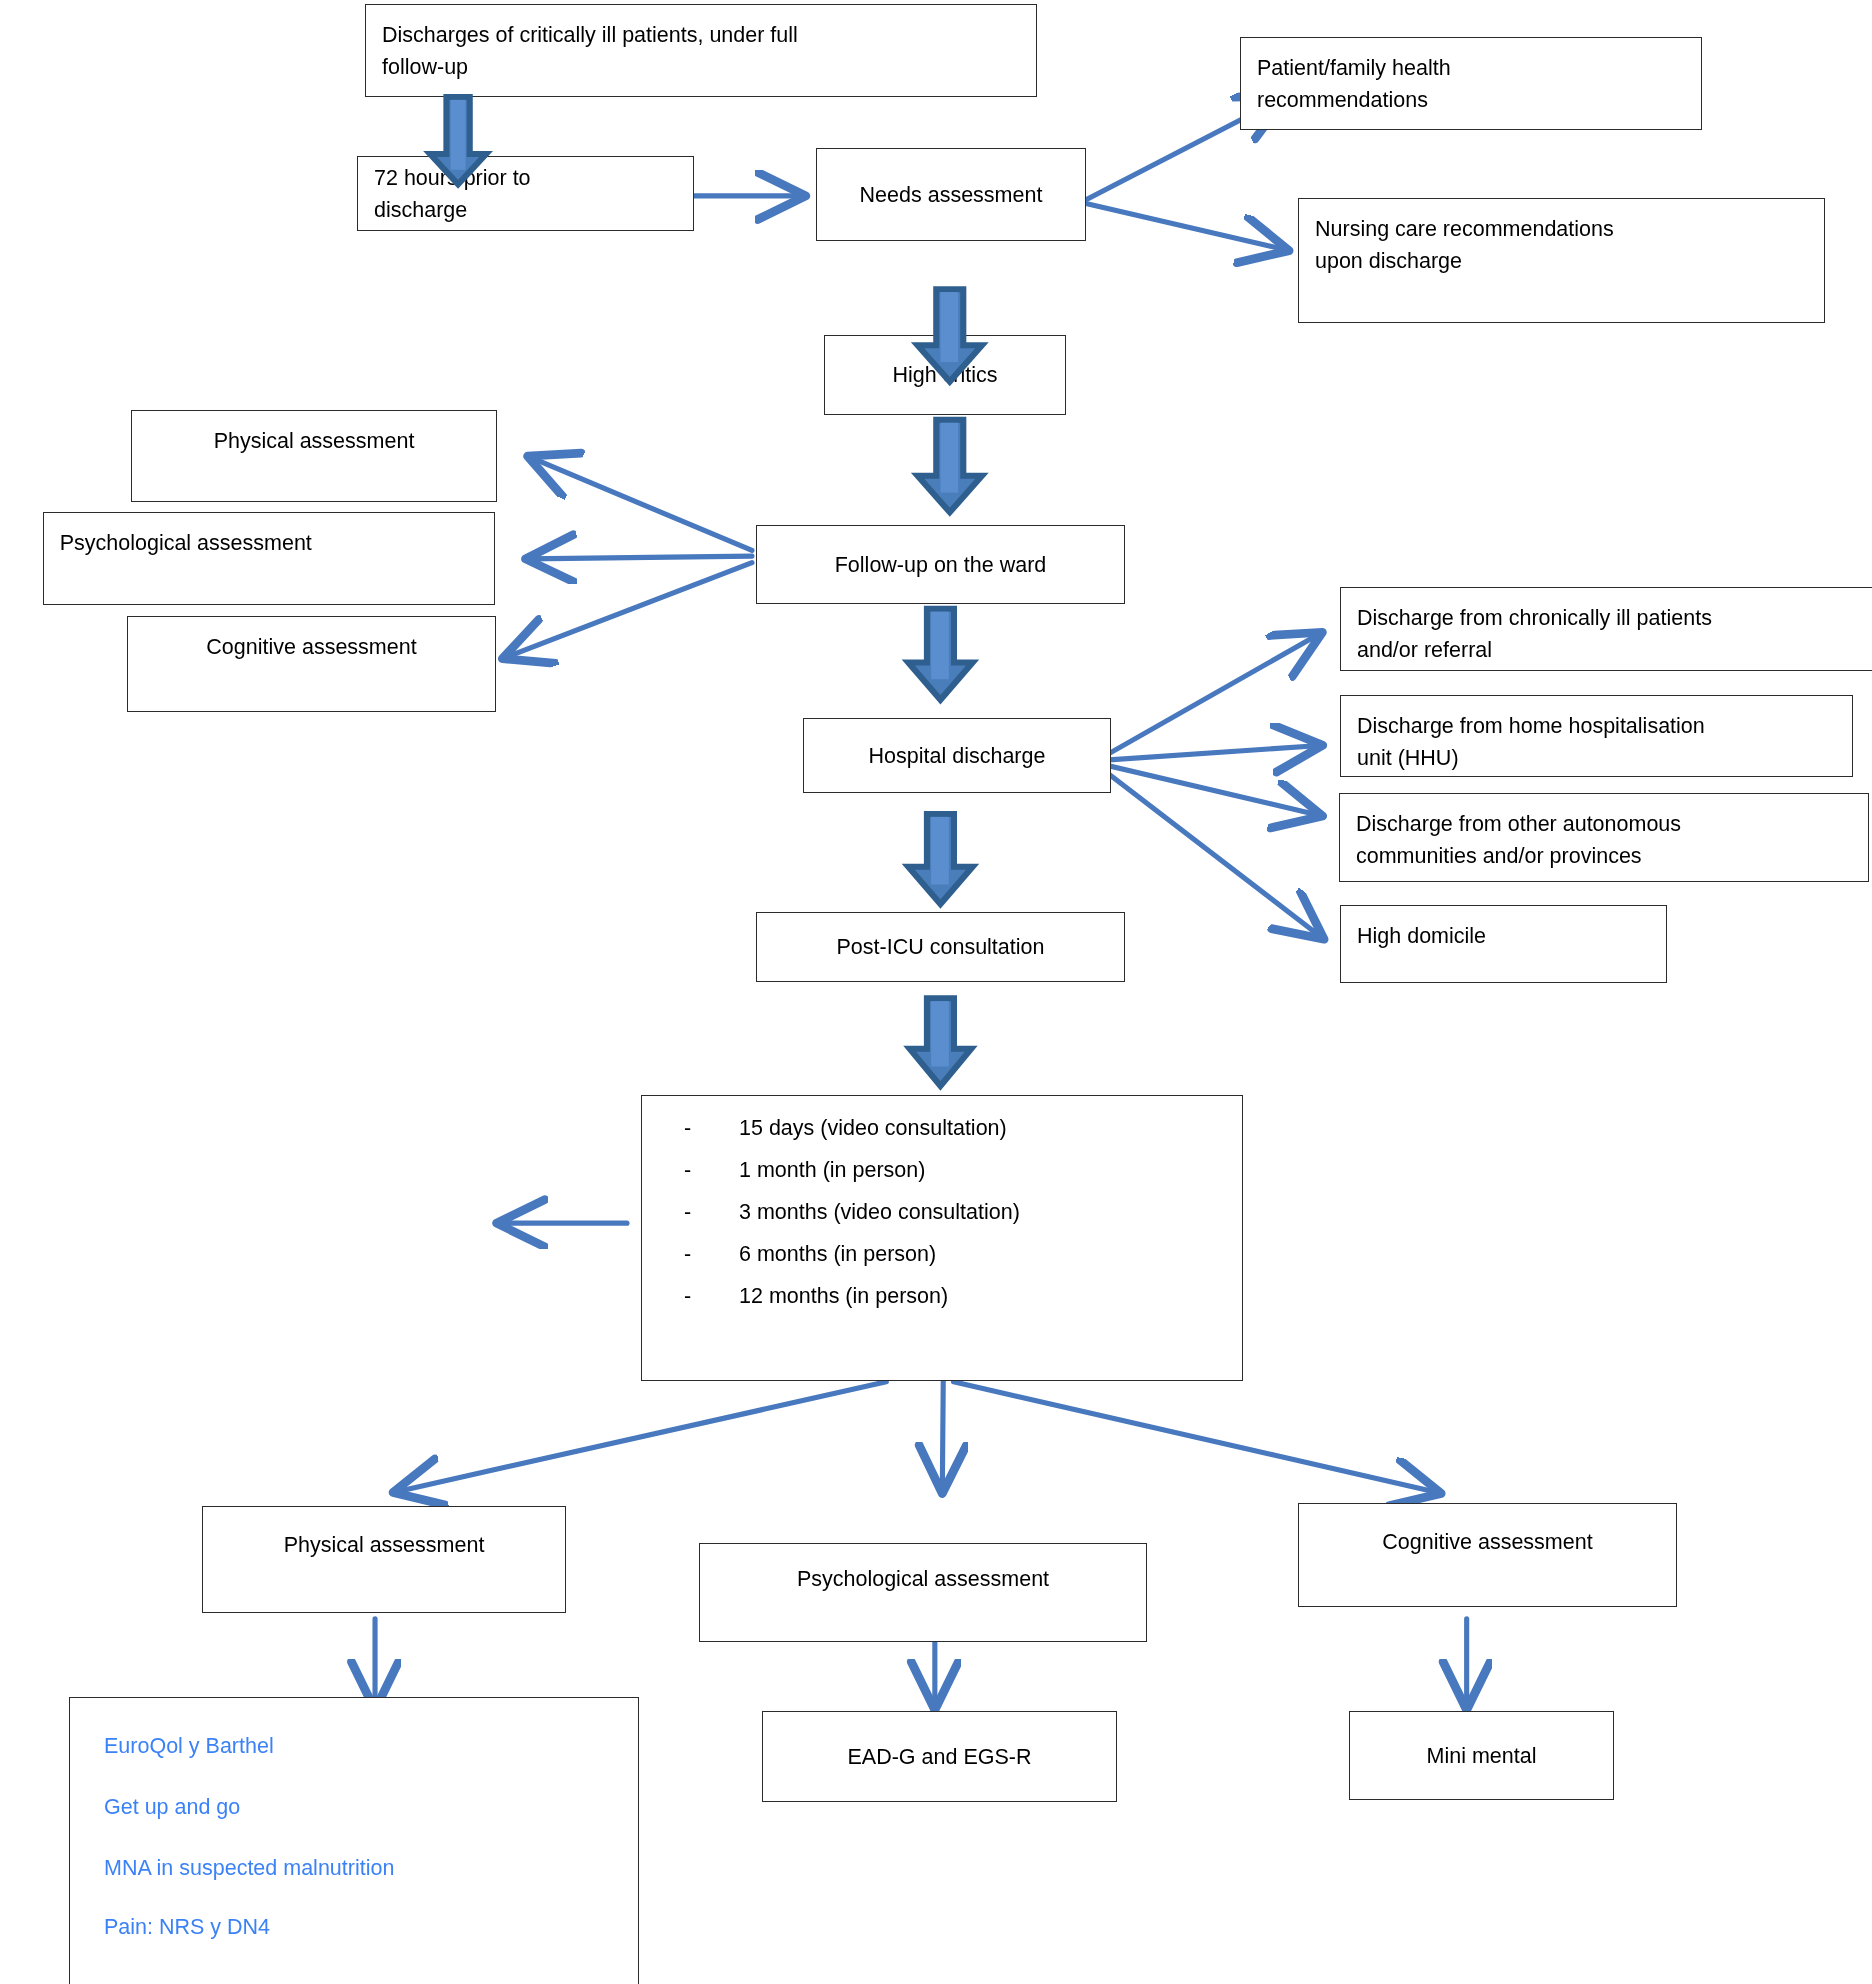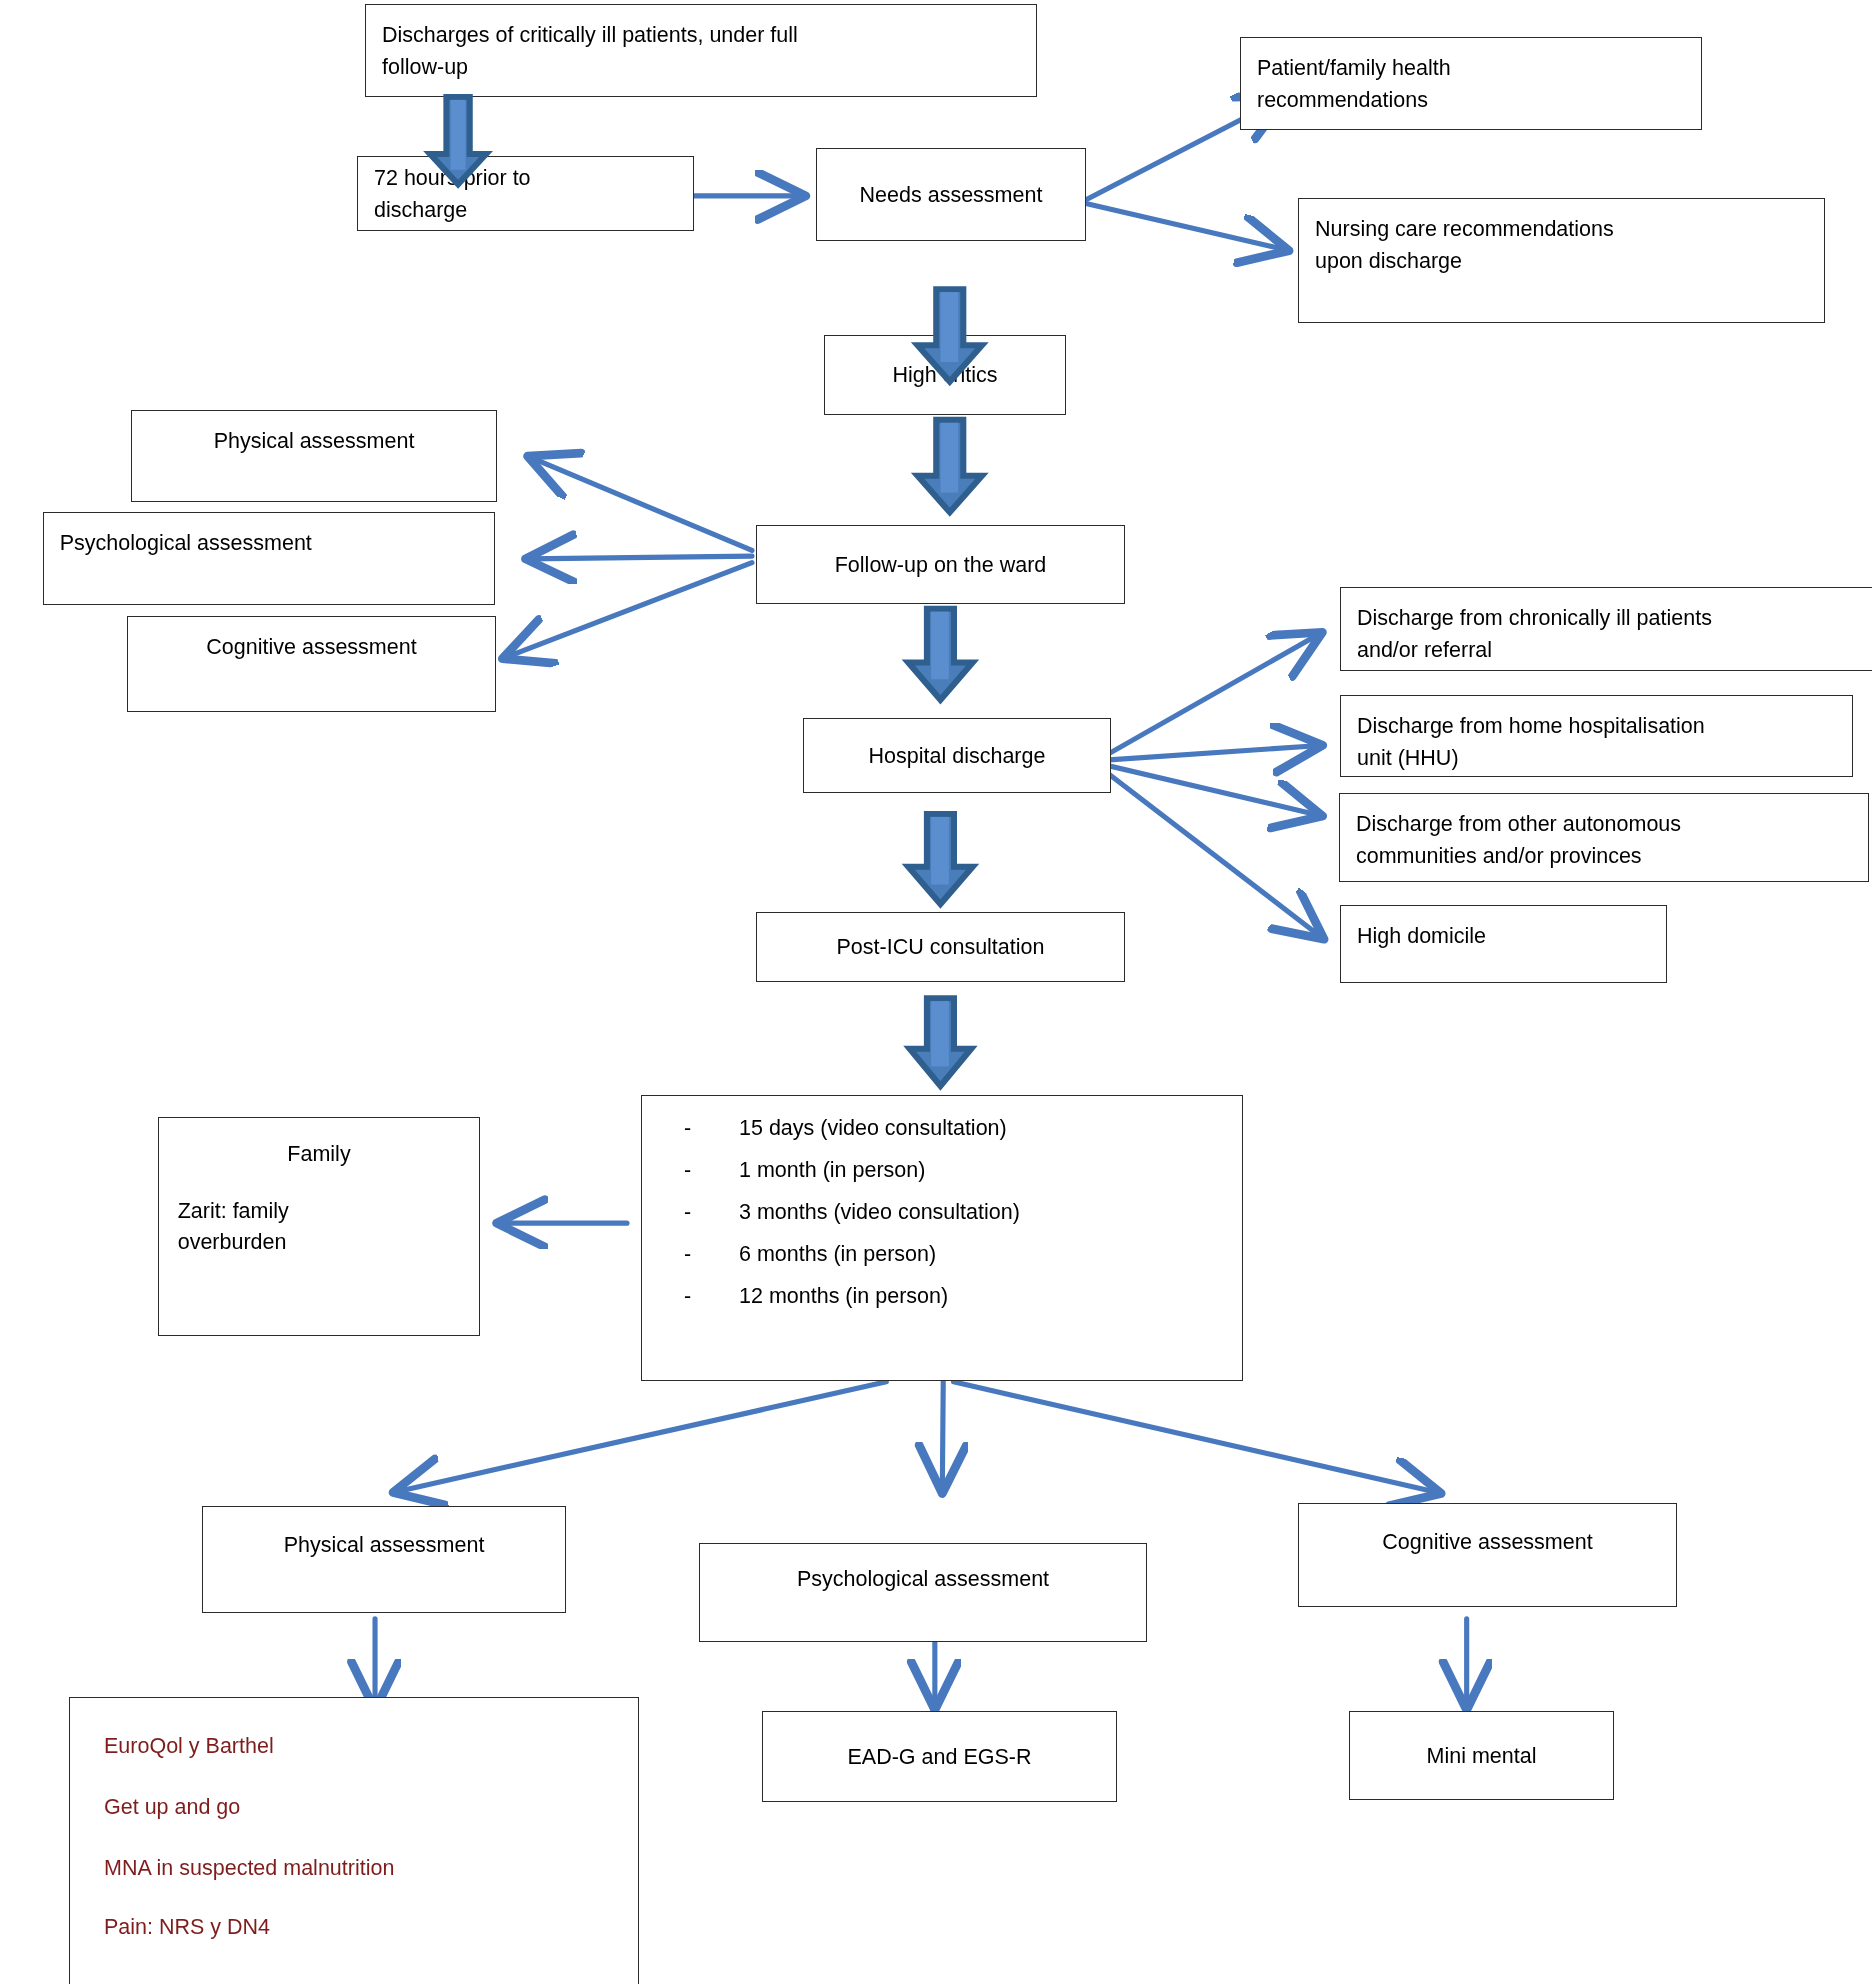--- a/index.html
+++ b/index.html
@@ -77,21 +77,21 @@
   .stackbox{
     position:absolute;
     box-sizing:border-box;
     border:1.9px solid #2b2b2b;
     background:#fff;
     z-index:5;
   }
   .stackbox .line{
     font-size:21.5px;
     line-height:1.0;
-    color:#7f1d1d;
+    color:#3b82f6;
     font-family:"Liberation Sans",sans-serif;
   }
   .famtitle{
     position:absolute;
     left:0;right:0;
     text-align:center;
     font-size:21.5px;
     color:#000;
   }
   .famsub{
@@ -244,25 +244,20 @@
   </div>
 
   <div class="node left vt-top" style="left:1302px; top:905px; width:327px; height:78px;">
     <div class="txt">High domicile</div>
   </div>
 
   <div class="node center vt-mid" style="left:718px; top:912px; width:369px; height:70px;">
     <div class="txt">Post-ICU consultation</div>
   </div>
 
-  <div class="stackbox" style="left:120px; top:1117px; width:322px; height:219px;">
-    <div class="famtitle" style="top:24px;">Family</div>
-    <div class="famsub" style="top:78px;">Zarit: family
-overburden</div>
-  </div>
 
   <div class="listbox" style="left:603px; top:1095px; width:602px; height:286px;">
     <ul>
       <li>15 days (video consultation)</li>
       <li>1 month (in person)</li>
       <li>3 months (video consultation)</li>
       <li>6 months (in person)</li>
       <li>12 months (in person)</li>
     </ul>
   </div>

